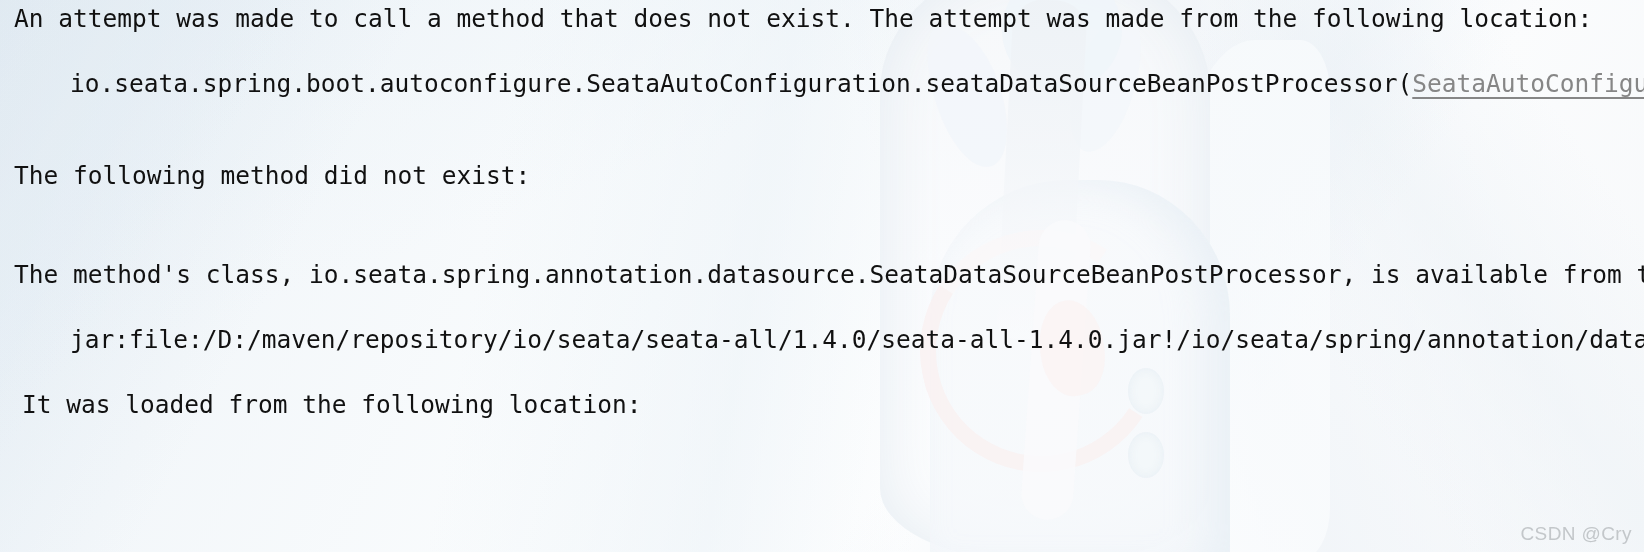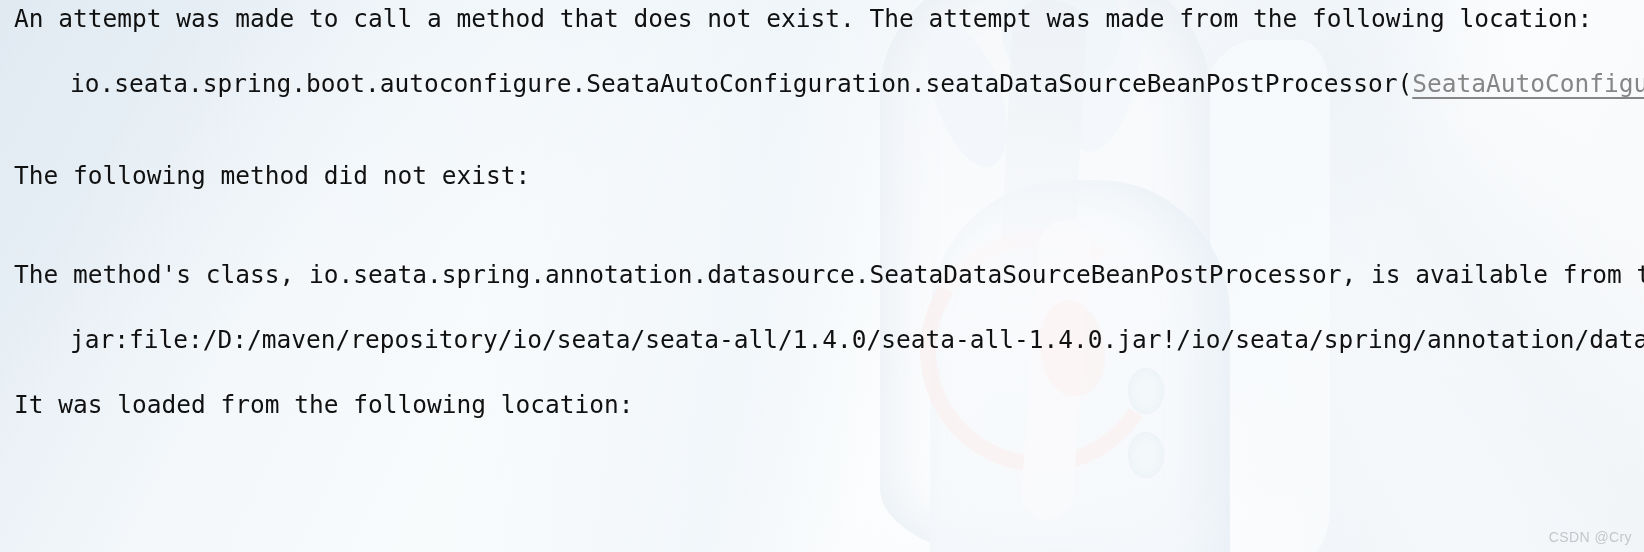--- a/index.html
+++ b/index.html
@@ -188,21 +188,21 @@
     color: #868686;
     text-decoration: underline;
     text-underline-offset: 5px;
   }
 
   .watermark {
     position: absolute;
     right: 12px;
     bottom: 7px;
     font-family: "Liberation Sans", "DejaVu Sans", sans-serif;
-    font-size: 14px;
+    font-size: 19px;
     color: #c3c7ca;
     letter-spacing: 0.4px;
     white-space: nowrap;
   }
 </style>
 </head>
 <body>
 
 <div id="screen">
 
@@ -229,19 +229,19 @@
 
     <div class="line indent" style="top:69px;"><span>io.seata.spring.boot.autoconfigure.SeataAutoConfiguration.seataDataSourceBeanPostProcessor(</span><span class="link">SeataAutoConfiguration.java:118)</span></div>
 
     <div class="line" style="top:133px;margin-top:28px;">The following method did not exist:</div>
 
 
     <div class="line" style="top:260px;">The method's class, io.seata.spring.annotation.datasource.SeataDataSourceBeanPostProcessor, is available from the following locations:</div>
 
     <div class="line indent" style="top:325px;">jar:file:/D:/maven/repository/io/seata/seata-all/1.4.0/seata-all-1.4.0.jar!/io/seata/spring/annotation/datasource/SeataDataSourceBeanPostProcessor.class</div>
 
-    <div class="line" style="top:390px;">It was loaded from the following location:</div>
+    <div class="line" style="top:390px;margin-left:8px;">It was loaded from the following location:</div>
 
   </div>
 
   <div class="watermark">CSDN @Cry</div>
 
 </div>
 
 </body></html>

